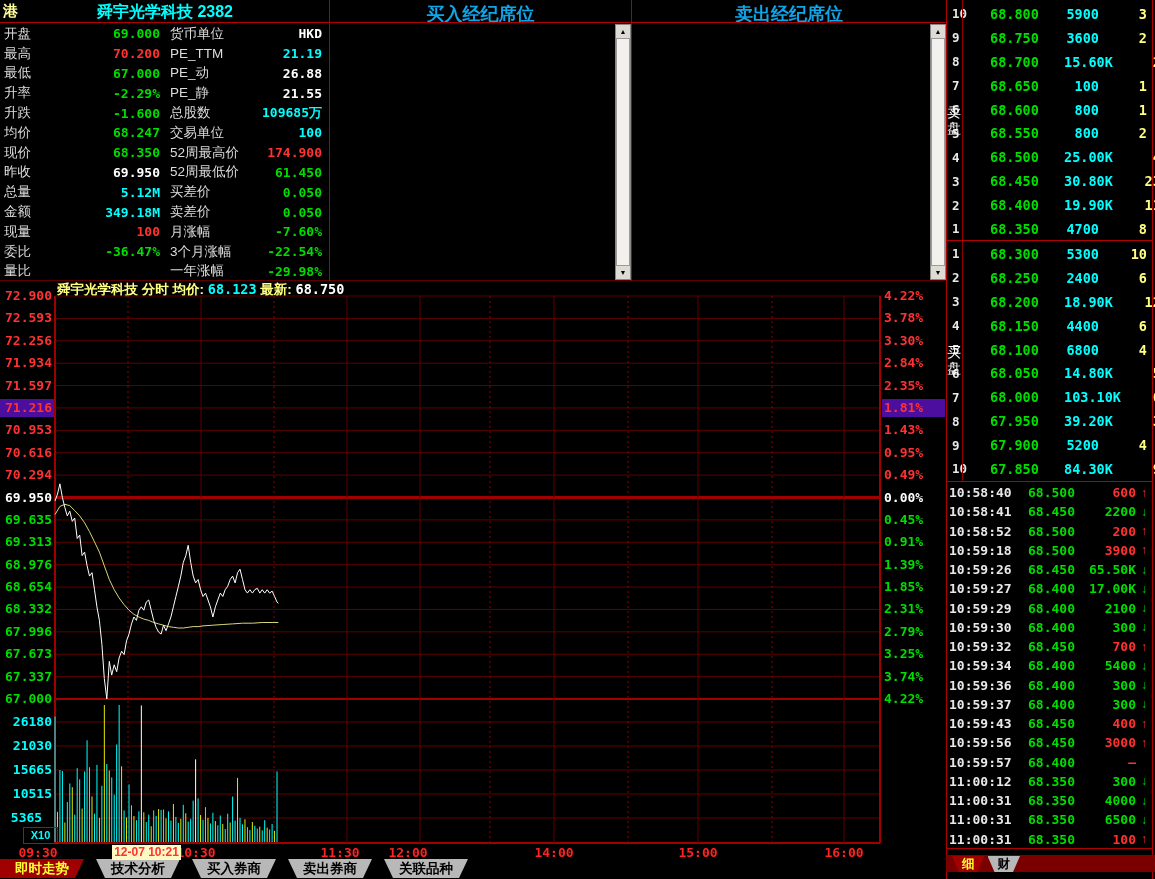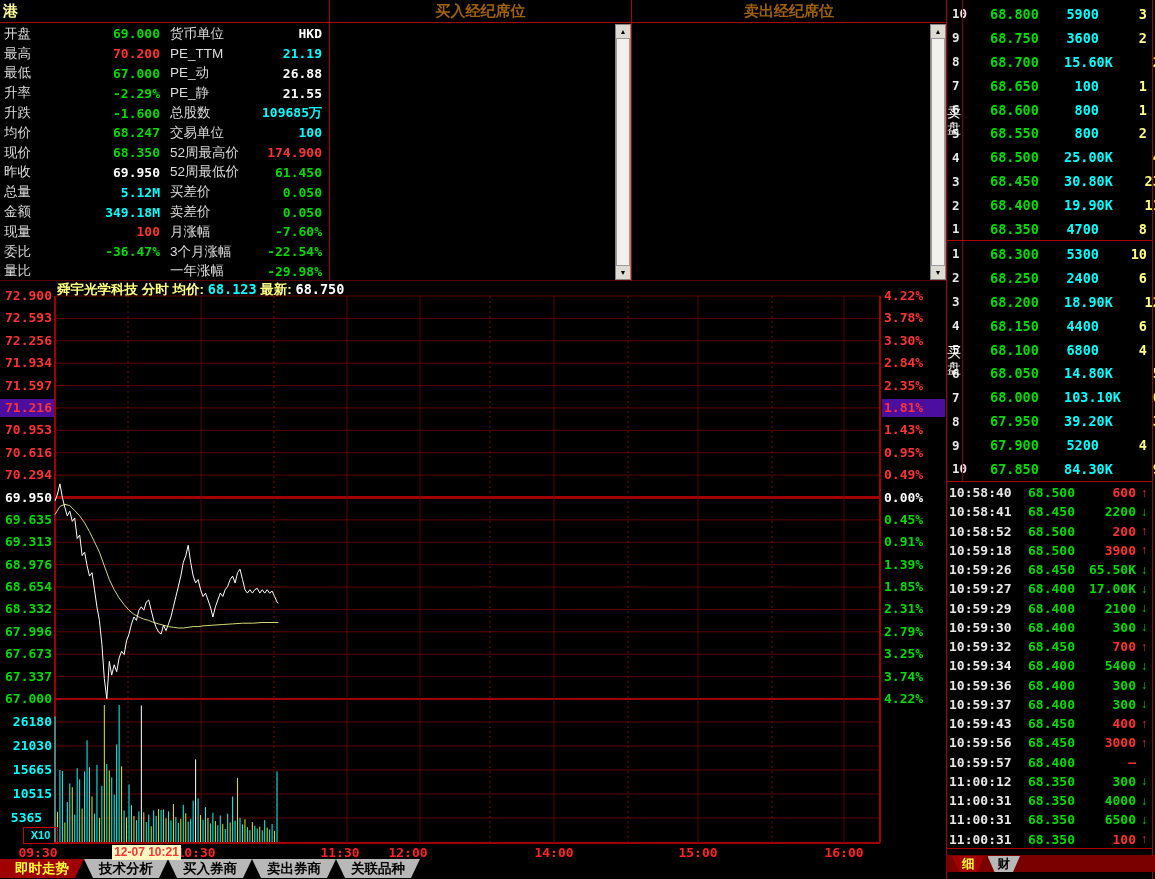--- a/index.html
+++ b/index.html
@@ -11,21 +11,21 @@
   
   #mkt{left:3px;top:2px;font-size:15px;font-weight:bold;color:#ffff99;}
   #stitle{left:0;top:2px;width:330px;text-align:center;font-size:16px;font-weight:bold;color:#00ffff;}
   #info-rows{left:0;top:24px;width:328px;}
   .irow{height:19.8px;display:flex;align-items:center;font-size:13.5px;}
   .il{flex:0 0 58px;padding-left:4px;color:#dcdcdc;}
   .iv1{flex:0 0 98px;text-align:right;font-size:13px;}
   .il2{flex:0 0 92px;padding-left:10px;color:#dcdcdc;}
   .iv2{flex:1;text-align:right;padding-right:6px;font-size:13px;}
   
-  .bhead{top:2px;font-size:15px;font-weight:bold;color:#a16207;text-align:center;}
+  .bhead{top:2px;font-size:18px;font-weight:bold;color:#0ea5e9;text-align:center;}
   .sbar{width:14px;background:#cfccc6;border:1px solid #888;}
   .sbtn{height:13px;background:#dedbd5;color:#000;font-size:7px;text-align:center;line-height:13px;}
   .sthumb{position:absolute;left:0;right:0;top:13px;bottom:13px;background:#f2f1ee;border:1px solid #9a9a9a;}
   
   .obrow{height:23.9px;display:flex;align-items:center;font-size:13.5px;gap:12px;}
   .obn{flex:0 0 26px;text-align:left;padding-left:5px;color:#e8e8e8;font-size:12.5px;}
   .obp{flex:0 0 62px;}
   .obv{flex:1;text-align:right;}
   .obc{flex:0 0 36px;text-align:right;padding-right:5px;}
   .sidelab{width:16px;color:#fff;font-size:14px;line-height:16px;text-align:center;}
@@ -44,37 +44,38 @@
   .hl{background:#4b0e9e;}
   .vlab{left:1px;width:51px;text-align:right;color:#00ffff;}
   .tlab{width:56px;text-align:center;color:#ff2222;font-size:13px;font-weight:bold;top:845px;
     font-family:"DejaVu Sans Mono","Liberation Mono",monospace;}
   #x10box{left:23px;top:827px;width:33px;height:15px;border:1px solid #cc0000;color:#00ffff;
     font-size:11px;font-weight:bold;text-align:center;line-height:15px;}
   #cursorlab{left:112px;top:845px;width:69px;height:15px;background:#fef9c3;color:#ff3232;
     font-size:12px;font-weight:bold;text-align:center;line-height:15px;z-index:5;}
   #ctitle{left:57px;top:281px;font-size:13.5px;font-weight:bold;}
   
-  #tabs{left:0;top:859px;height:19px;display:flex;gap:0;}
+  #tabs{left:0;top:859px;height:19px;display:flex;gap:12px;}
   .tab{height:19px;line-height:19px;padding:0 15px;background:#b8b8b8;color:#000;
     font-size:13.5px;font-weight:bold;clip-path:polygon(0 0,100% 0,calc(100% - 9px) 100%,9px 100%);}
   .tab.first{clip-path:polygon(0 0,100% 0,calc(100% - 9px) 100%,0 100%);}
   .tab.active{background:#a00000;color:#ffff33;}
   #rstrip{left:946px;top:855px;width:209px;height:17px;background:#7a0000;}
   #rtabs{left:952px;top:856px;height:16px;display:flex;gap:3px;}
   .rtab{height:16px;line-height:16px;padding:0 10px;background:#b8b8b8;color:#000;font-size:12.5px;
     font-weight:bold;clip-path:polygon(0 0,100% 0,calc(100% - 7px) 100%,7px 100%);}
   .rtab.active{background:#a00000;color:#ffff33;}
 </style>
 </head>
 <body>
 
 <div id="screen">
 
   <div class="abs" id="mkt">港</div>
+  <div class="abs" id="stitle">舜宇光学科技 2382</div>
   <div class="abs" id="info-rows">
       <div class="irow">
         <span class="il">开盘</span>
         <span class="iv1 mono g">69.000</span>
         <span class="il2">货币单位</span>
         <span class="iv2 mono w">HKD</span>
       </div>
       <div class="irow">
         <span class="il">最高</span>
         <span class="iv1 mono r">70.200</span>

